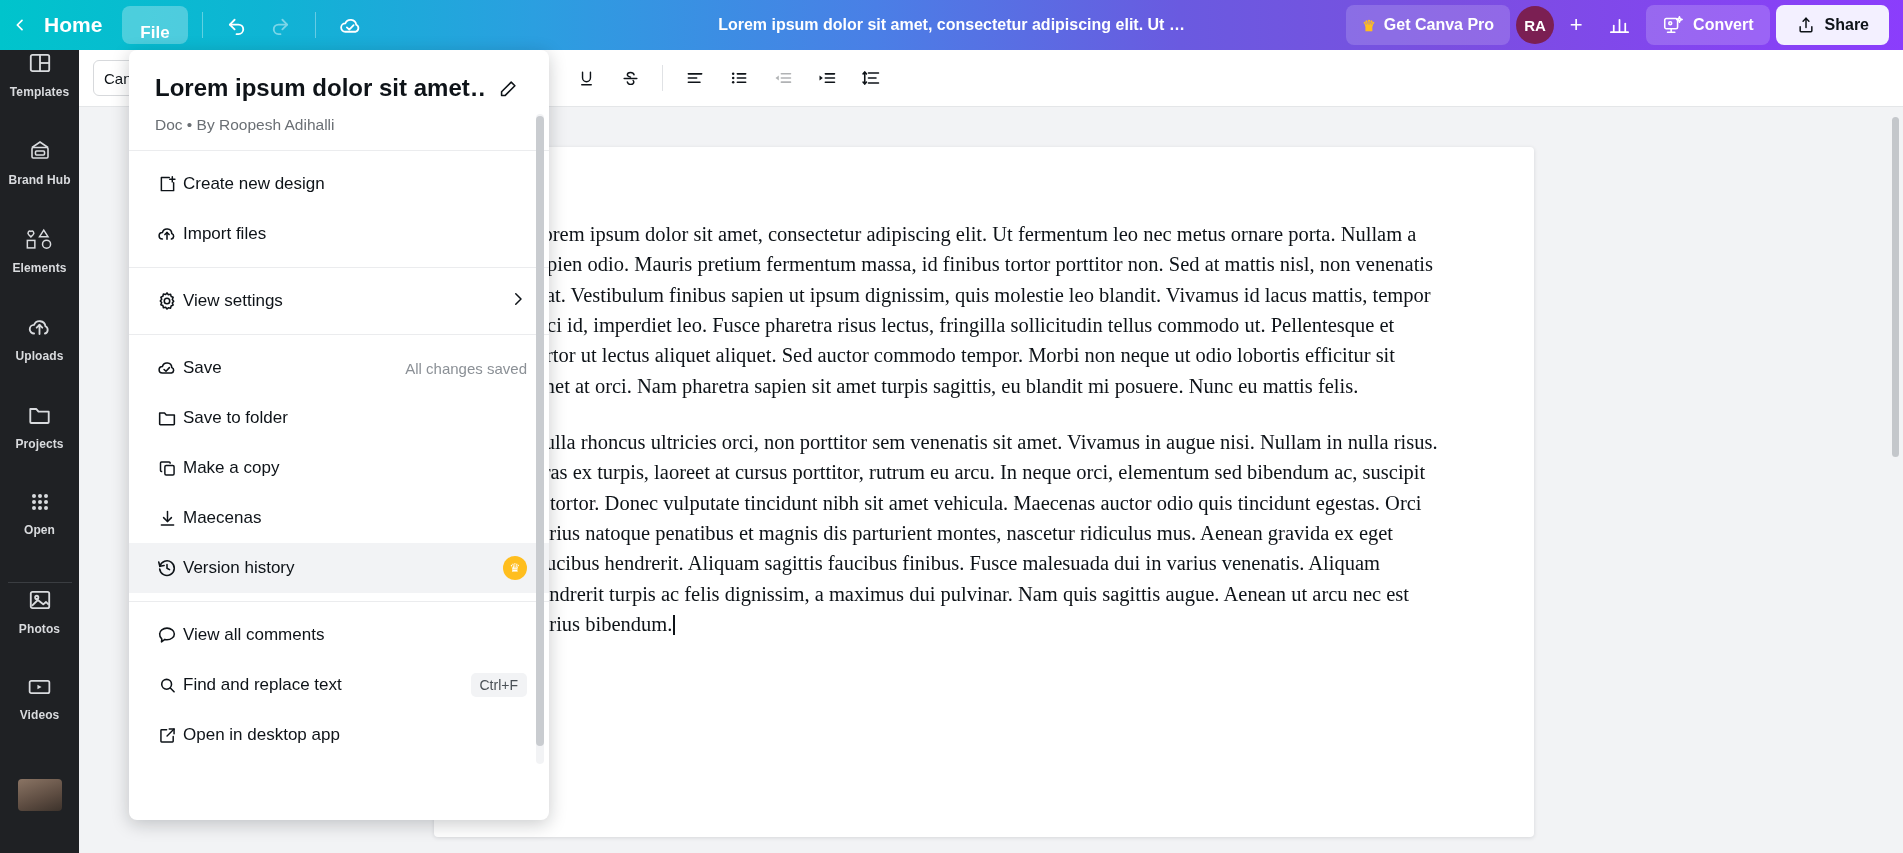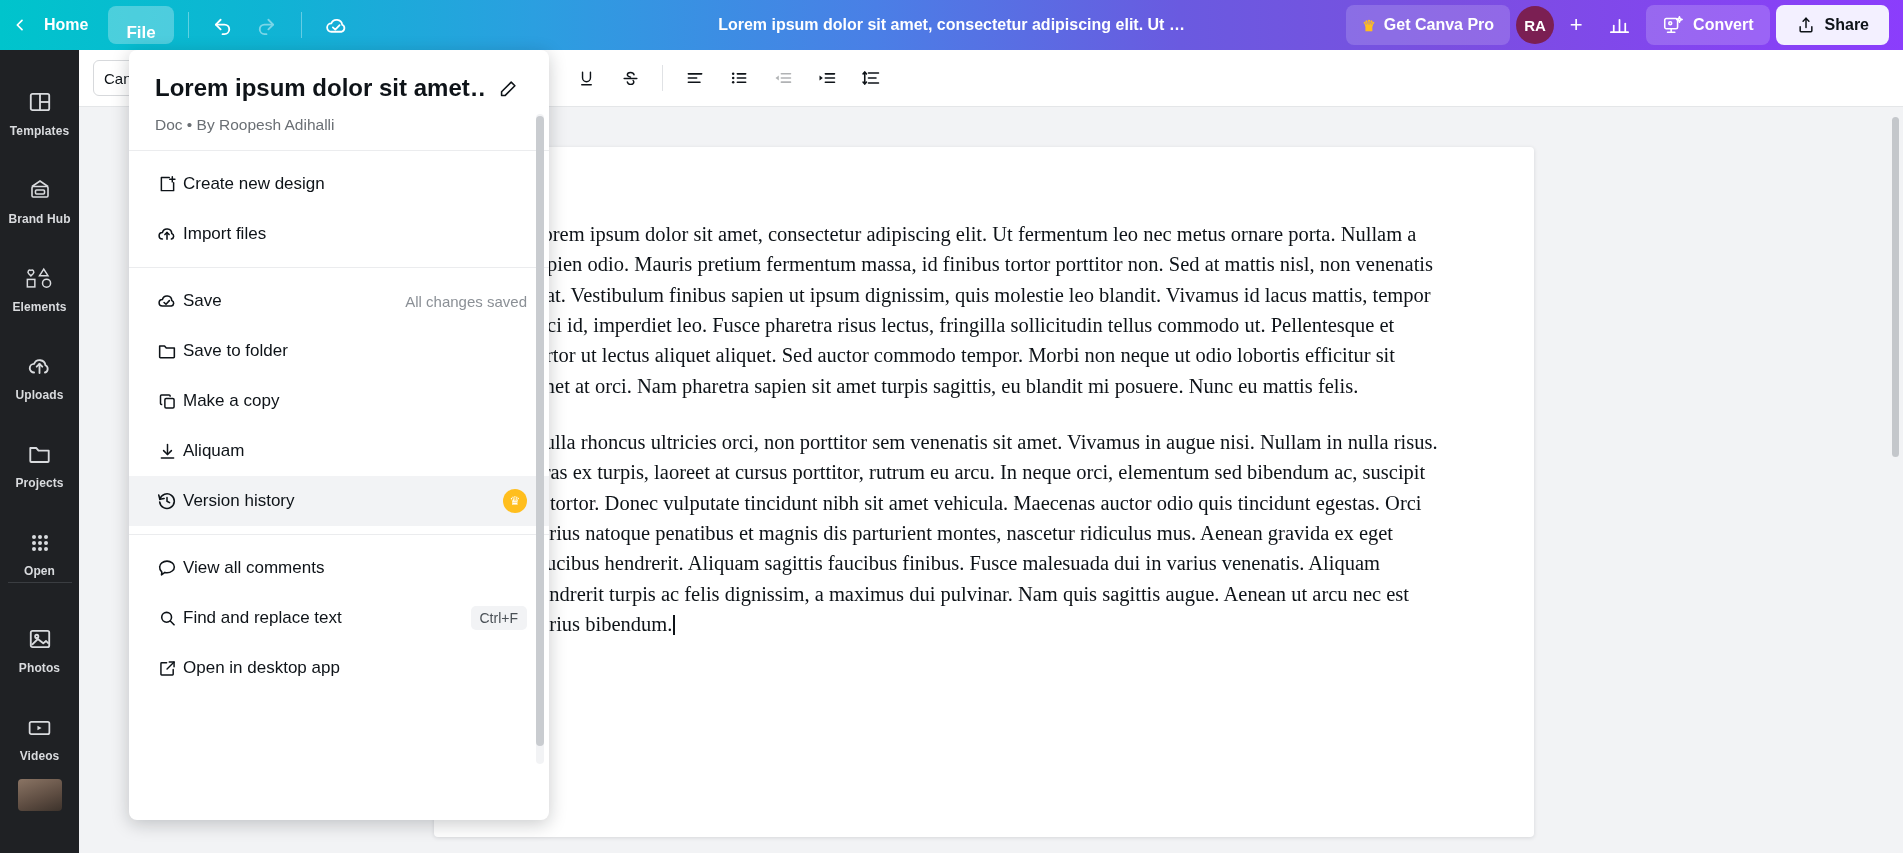--- a/index.html
+++ b/index.html
@@ -21,21 +21,21 @@
     z-index: 40;
   }
   .hdr-left { display: flex; align-items: center; height: 100%; }
   .back-chevron {
     width: 40px; height: 50px;
     display: flex; align-items: center; justify-content: center;
     cursor: pointer;
   }
   .back-chevron svg { display:block; }
   .hdr-home {
-    color: #fff; font-size: 16px; font-weight: 700;
+    color: #fff; font-size: 21px; font-weight: 700;
     padding: 0 14px 0 4px; height: 36px; line-height: 36px;
     border-radius: 6px; cursor: pointer;
   }
   .hdr-file {
     color: #fff; font-size: 17px; font-weight: 700;
     height: 38px; line-height: 38px; padding: 8px 18px;
     border-radius: 8px; cursor: pointer;
     background: rgba(255,255,255,0.28);
     margin-left: 6px;
   }
@@ -102,21 +102,21 @@
   .sidebar {
     position: absolute; top: 50px; left: 0;
     width: 79px; height: 803px;
     background: #1f2124;
     z-index: 30;
     overflow: hidden;
   }
   .side-item {
     width: 79px; height: 88px;
     display: flex; flex-direction: column;
-    align-items: center; justify-content: flex-end;
+    align-items: center; justify-content: flex-start;
     gap: 9px; cursor: pointer;
   }
   .side-label {
     color: #d9dbde; font-size: 12px; font-weight: 600;
     letter-spacing: .1px;
   }
   .side-divider {
     width: 64px; height: 1px; background: #3a3d41;
     margin: 4px auto;
   }
@@ -508,20 +508,38 @@
         <svg width="22" height="22" viewBox="0 0 24 24" fill="none" stroke="#0e1318" stroke-width="1.7" stroke-linecap="round" stroke-linejoin="round">
             <path d="M7 17.5a3.6 3.6 0 0 1 0-7.2A5.2 5.2 0 0 1 17.2 11.4 3.2 3.2 0 0 1 16.8 17.5"></path>
             <polyline points="9.7 12.6 12 10.3 14.3 12.6"></polyline>
             <line x1="12" y1="10.3" x2="12" y2="17.8"></line>
           </svg>
       </span>
       <span class="mi-label">Import files</span>
     </div>
   </div>
 
+  <div class="menu-group">
+    <div class="menu-item">
+      <span class="mi-icon">
+        <svg width="22" height="22" viewBox="0 0 24 24" fill="none" stroke="#0e1318" stroke-width="1.7" stroke-linejoin="round">
+            <circle cx="12" cy="12" r="3"></circle>
+            <path d="M12 3.2l1.5 1.9 2.4-.5.6 2.4 2.2 1-.9 2.3 1.5 1.9-1.5 1.9.9 2.3-2.2 1-.6 2.4-2.4-.5L12 20.8l-1.5-1.9-2.4.5-.6-2.4-2.2-1 .9-2.3L4.7 12l1.5-1.9-.9-2.3 2.2-1 .6-2.4 2.4.5z"></path>
+          </svg>
+      </span>
+      <span class="mi-label">View settings</span>
+      <span class="mi-right">
+        <span class="mi-chevron">
+          <svg width="18" height="18" viewBox="0 0 24 24" fill="none" stroke="#0e1318" stroke-width="2" stroke-linecap="round" stroke-linejoin="round">
+              <polyline points="9 5 16 12 9 19"></polyline>
+            </svg>
+        </span>
+      </span>
+    </div>
+  </div>
 
   <div class="menu-group">
     <div class="menu-item">
       <span class="mi-icon">
         <svg width="22" height="22" viewBox="0 0 24 24" fill="none" stroke="#0e1318" stroke-width="1.7" stroke-linecap="round" stroke-linejoin="round">
             <path d="M7 17.5a3.6 3.6 0 0 1 0-7.2A5.2 5.2 0 0 1 17.2 11.4 3.2 3.2 0 0 1 16.8 17.5z"></path>
             <polyline points="8.8 13.6 10.9 15.6 14.6 11.6"></polyline>
           </svg>
       </span>
       <span class="mi-label">Save</span>
@@ -547,21 +565,21 @@
       <span class="mi-label">Make a copy</span>
     </div>
     <div class="menu-item">
       <span class="mi-icon">
         <svg width="21" height="21" viewBox="0 0 24 24" fill="none" stroke="#0e1318" stroke-width="1.7" stroke-linecap="round" stroke-linejoin="round">
             <line x1="12" y1="4" x2="12" y2="15.5"></line>
             <polyline points="7.5 11 12 15.5 16.5 11"></polyline>
             <line x1="5" y1="19.5" x2="19" y2="19.5"></line>
           </svg>
       </span>
-      <span class="mi-label">Aliquam</span>
+      <span class="mi-label">Maecenas</span>
     </div>
     <div class="menu-item active">
       <span class="mi-icon">
         <svg width="22" height="22" viewBox="0 0 24 24" fill="none" stroke="#0e1318" stroke-width="1.7" stroke-linecap="round" stroke-linejoin="round">
             <path d="M4.2 10.2A8 8 0 1 1 4 13"></path>
             <polyline points="3 5.5 4.2 10.2 8.9 9.2"></polyline>
             <polyline points="12 8.2 12 12.3 14.8 13.8"></polyline>
           </svg>
       </span>
       <span class="mi-label">Version history</span>

